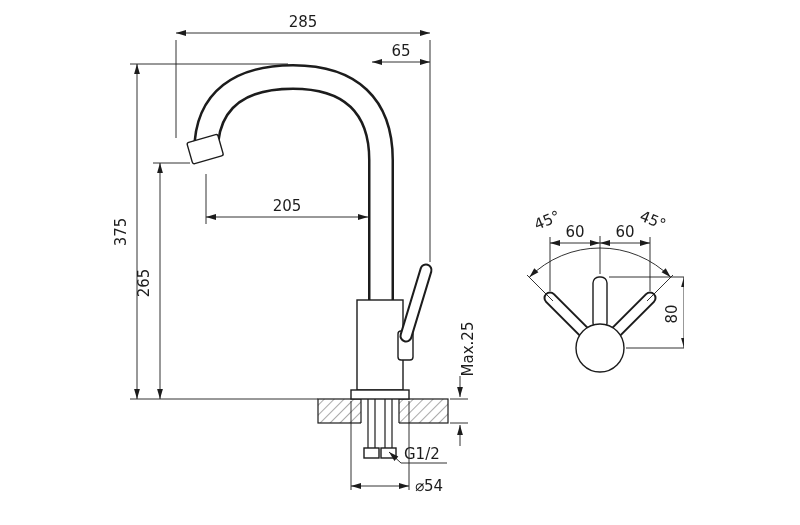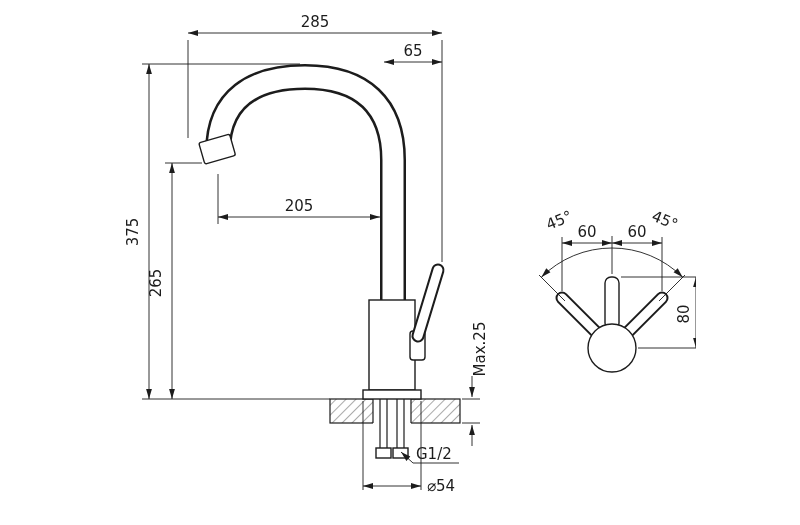--- a/index.html
+++ b/index.html
@@ -1,17 +1,17 @@
 <!DOCTYPE html>
 <html style="--line: #1c1c1c; --bg: #ffffff;"><head>
 <meta charset="utf-8">
 <style>
   :root{ --line:#1c1c1c; --bg:#ffffff; }
   html,body{ margin:0; padding:0; background:var(--bg); }
-  .stage{ width:684px; height:525px; background:var(--bg); position:relative; overflow:hidden;margin-left:12px; }
+  .stage{ width:684px; height:525px; background:var(--bg); position:relative; overflow:hidden; }
   svg{ display:block; }
   .sf   { fill:#fff; stroke:var(--line); stroke-width:1.4; }
   .ct   { fill:url(#hatch); stroke:var(--line); stroke-width:1.2; }
   .s1   { stroke:var(--line); stroke-width:1.2; fill:none; }
   .dim  { stroke:var(--line); stroke-width:0.9; fill:none; }
   .tubeO{ stroke:var(--line); stroke-width:26; fill:none; }
   .tubeI{ stroke:#fff;        stroke-width:21; fill:none; }
   .levO { stroke:var(--line); stroke-width:13; stroke-linecap:round; fill:none; }
   .levI { stroke:#fff;        stroke-width:9;  stroke-linecap:round; fill:none; }
   .txt  { fill:var(--line); font-family:"DejaVu Sans", sans-serif; font-size:15px; }

